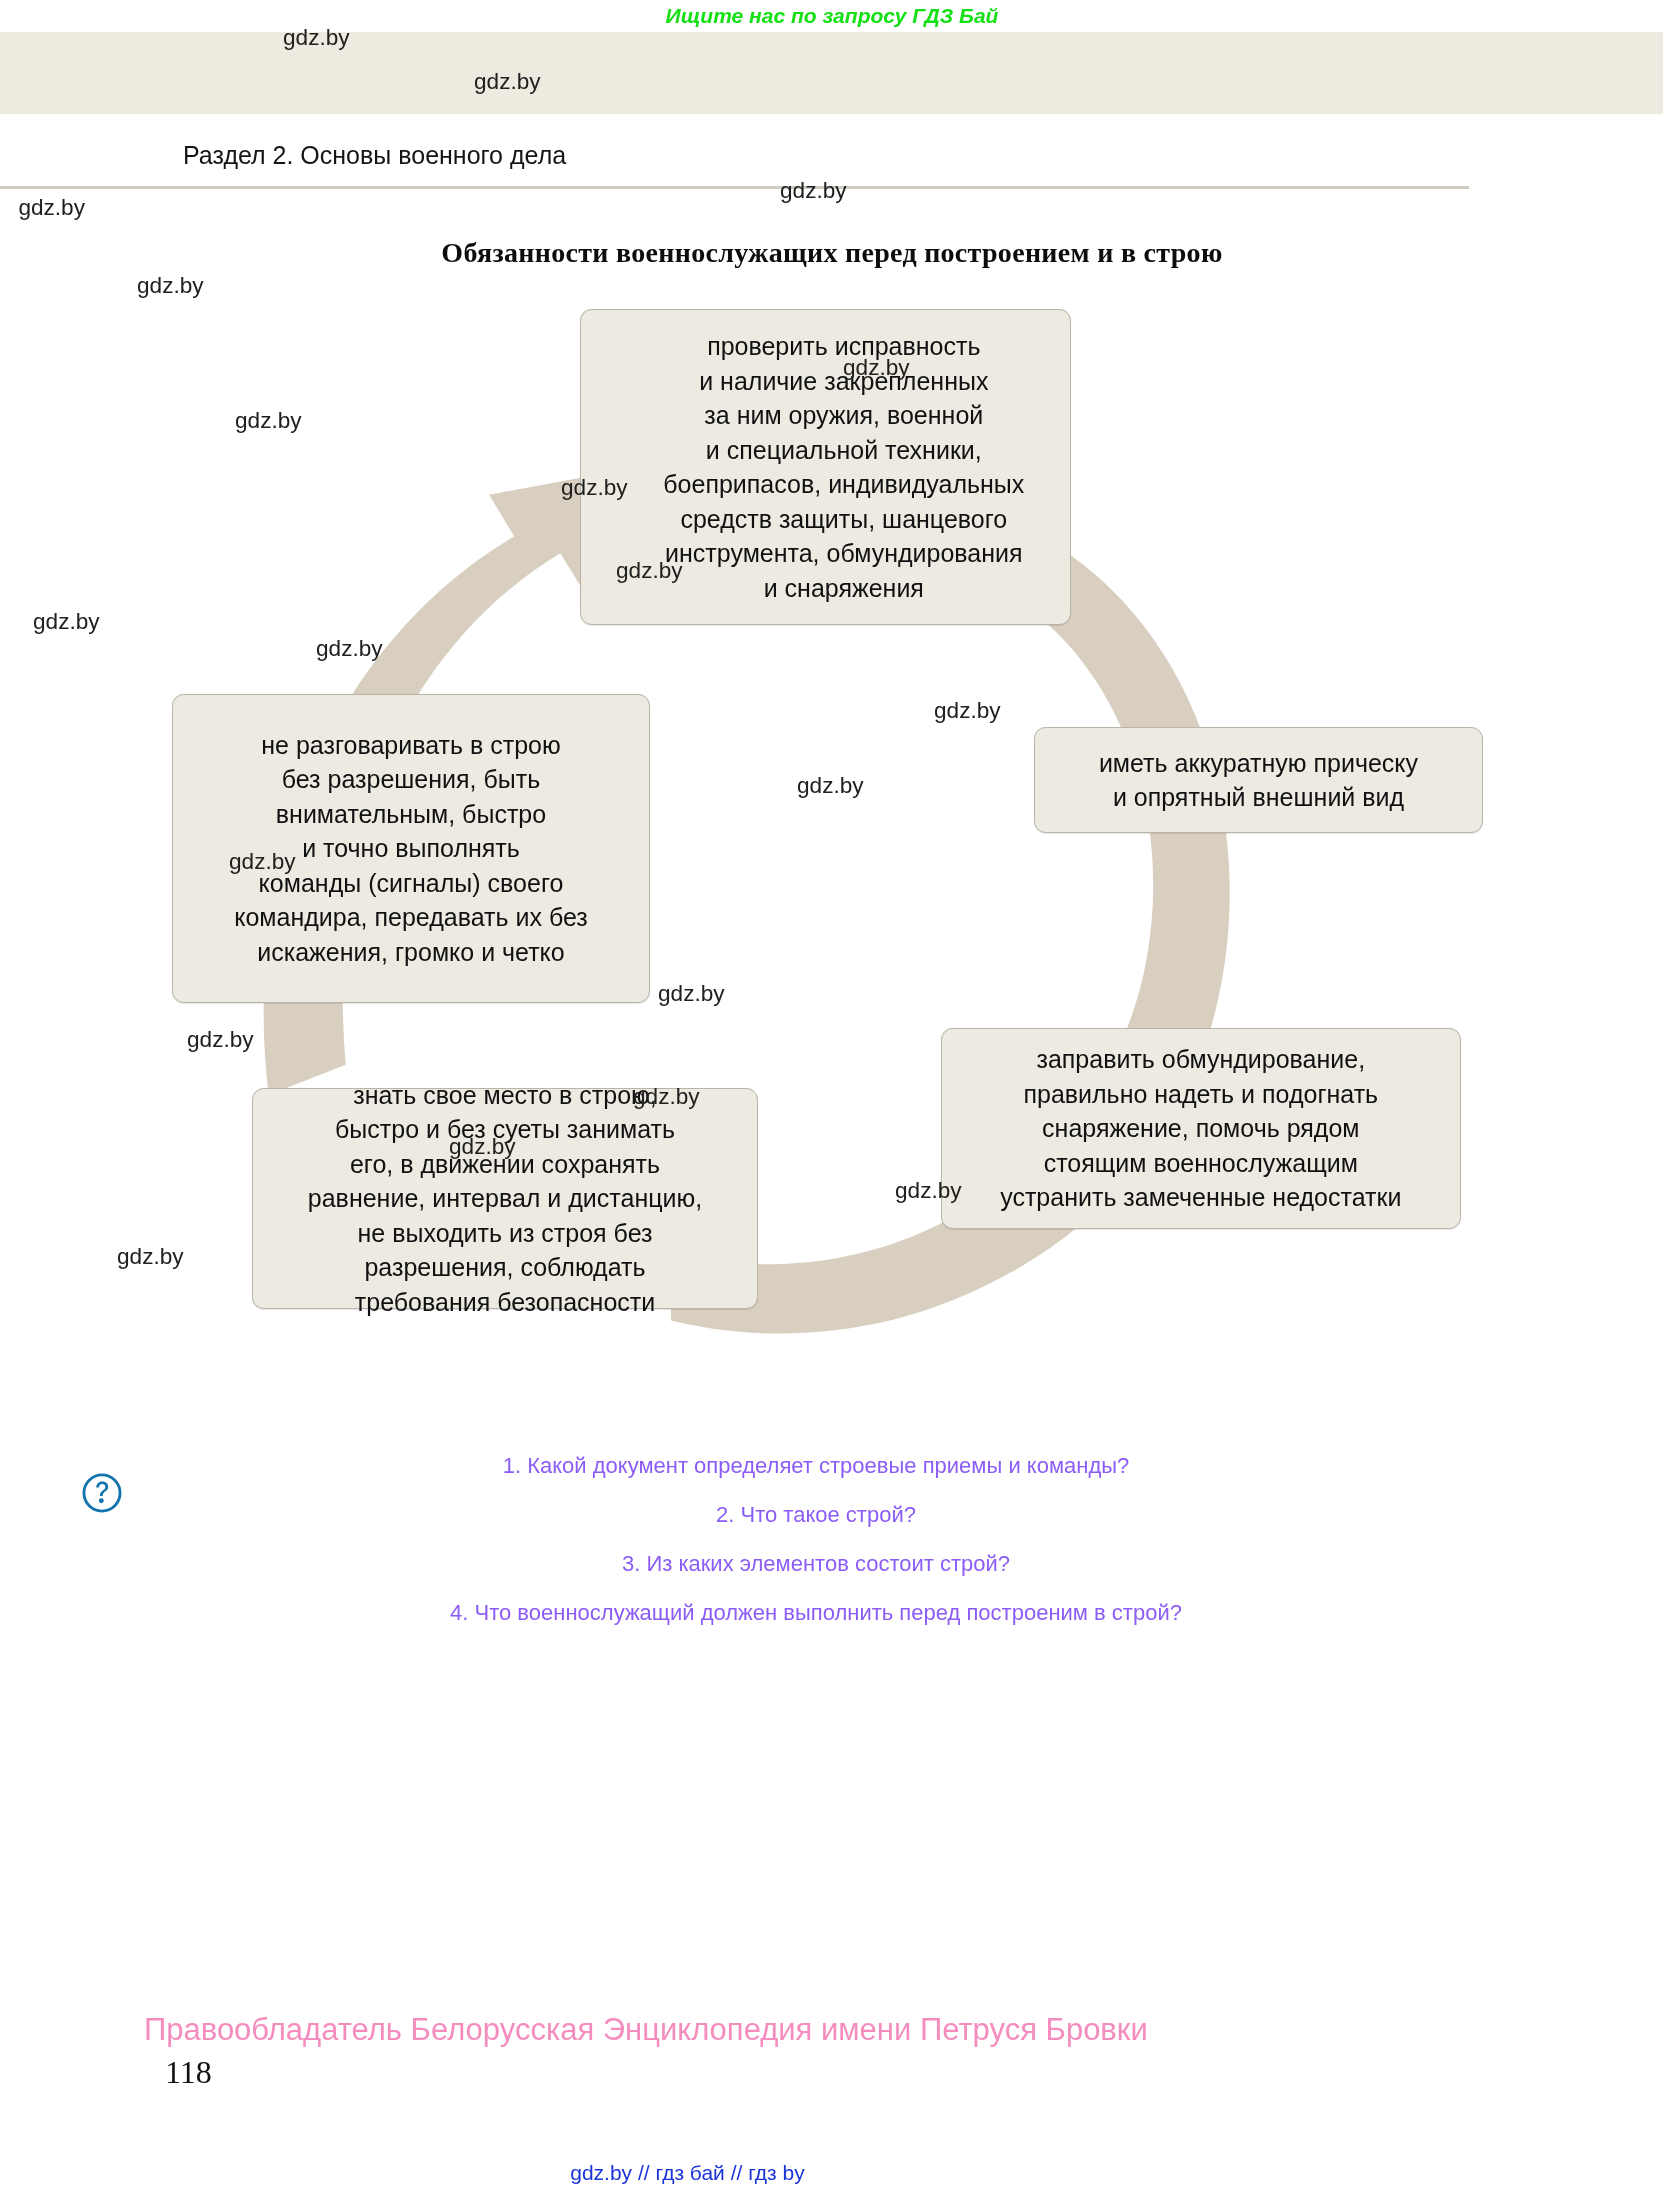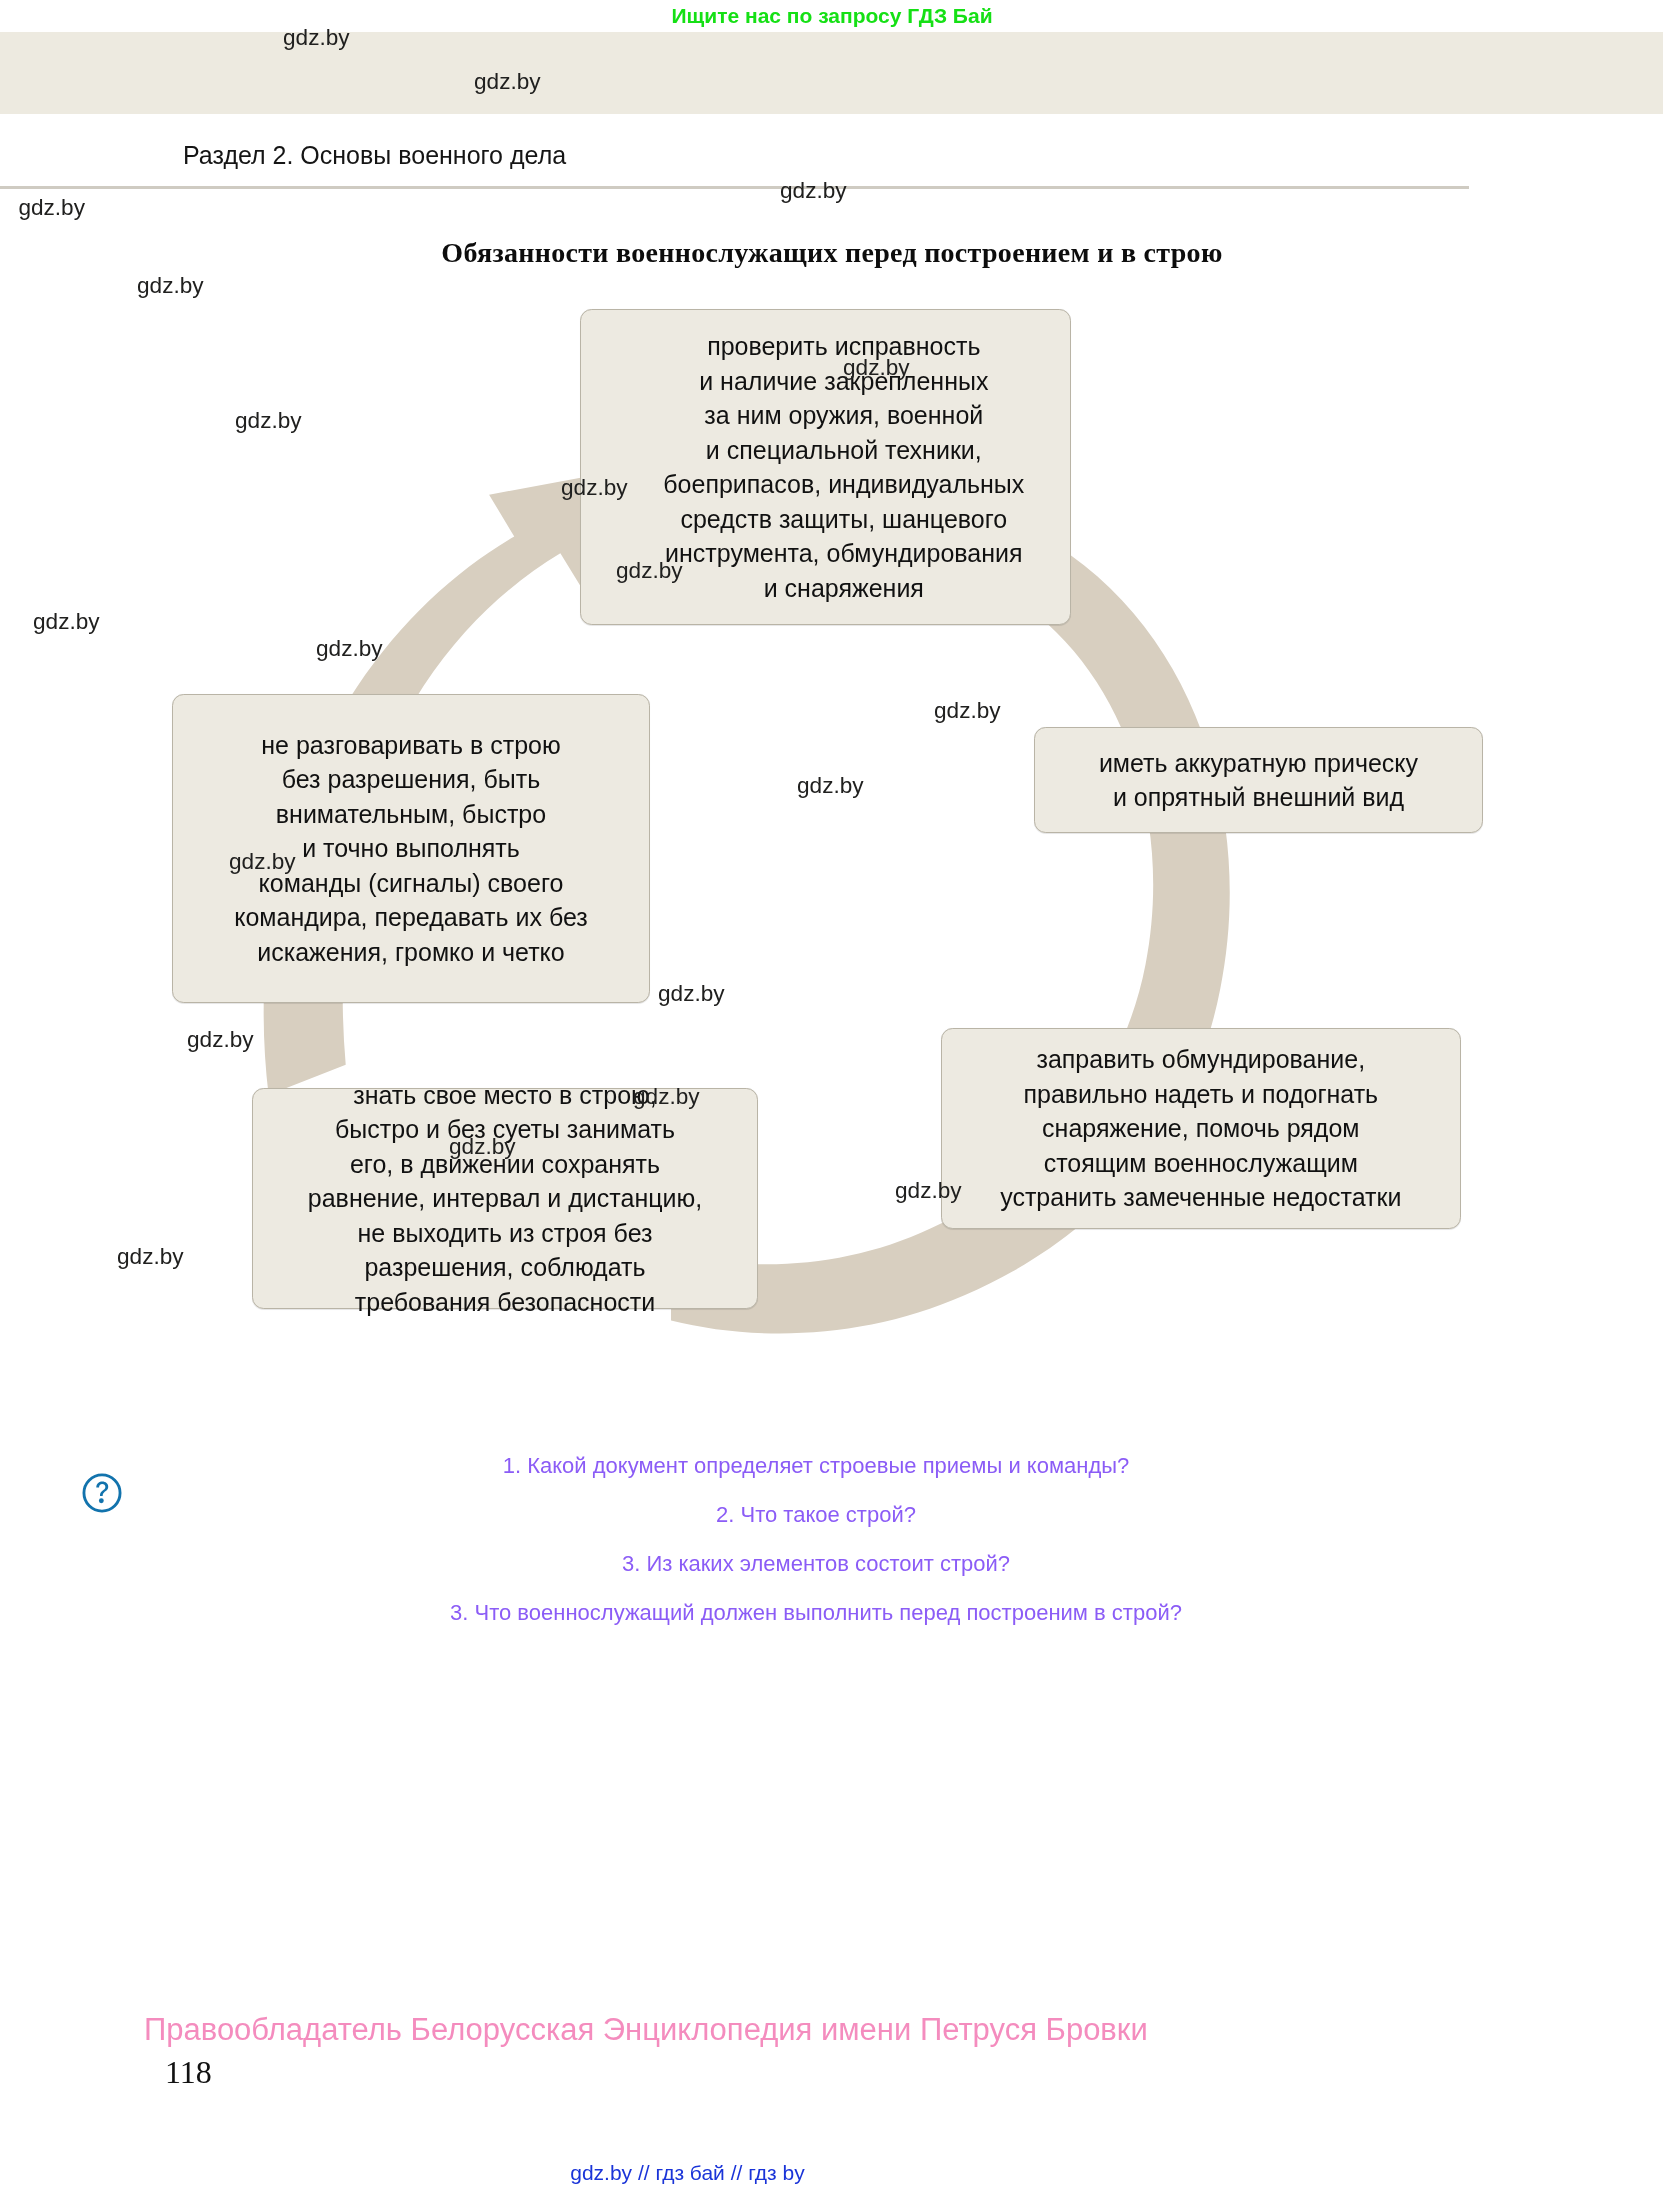--- a/index.html
+++ b/index.html
@@ -25,20 +25,21 @@
     left: 0;
     width: 1664px;
     height: 32px;
     text-align: center;
     color: #15E015;
     font-size: 21px;
     font-weight: bold;
     font-family: "Liberation Sans", sans-serif;
     letter-spacing: 0px;
     line-height: 32px;
+    font-style: italic;
   }
 
   
   .header-band {
     position: absolute;
     left: 0;
     top: 32px;
     width: 1664px;
     height: 82px;
     background: #EDEAE0;
@@ -260,21 +261,21 @@
              C32.4 21.2 29.6 22.6 27.5 24.3 C26.2 25.4 25.8 26.4 25.8 28.6
              L 22.6 28.6 C22.6 25.6 23.3 24.1 25.2 22.6 C27.2 21.0 29.0 20.1 29.0 17.8
              C29.0 15.6 27.4 14.3 25.3 14.3 C23.0 14.3 21.5 15.8 21.5 18.6 Z" fill="#1273AD"></path>
     <circle cx="24.2" cy="34.2" r="2.9" fill="#1273AD"></circle>
   </svg>
 
   <div class="q-list">
     <div class="q-item">1. Какой документ определяет строевые приемы и команды?</div>
     <div class="q-item">2. Что такое строй?</div>
     <div class="q-item">3. Из каких элементов состоит строй?</div>
-    <div class="q-item">3. Что военнослужащий должен выполнить перед построеним в строй?</div>
+    <div class="q-item">4. Что военнослужащий должен выполнить перед построеним в строй?</div>
   </div>
 
   <div class="copyright">Правообладатель Белорусская Энциклопедия имени Петруся Бровки</div>
   <div class="page-number">118</div>
   <div class="footer-links">gdz.by  //  гдз бай  //  гдз by</div>
 
   <div id="watermark-layer">
       <div class="wm" style="left: 283px; top: 25px;">gdz.by</div>
       <div class="wm" style="left: 474px; top: 69px;">gdz.by</div>
       <div class="wm" style="left: 18.4px; top: 195px;">gdz.by</div>

